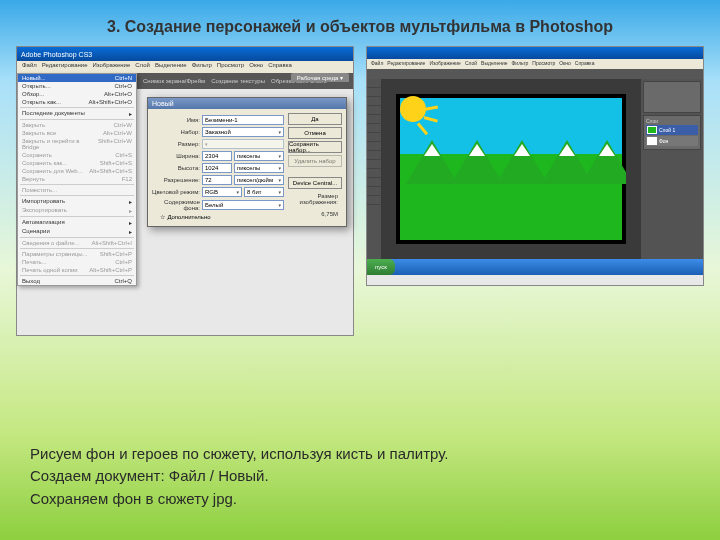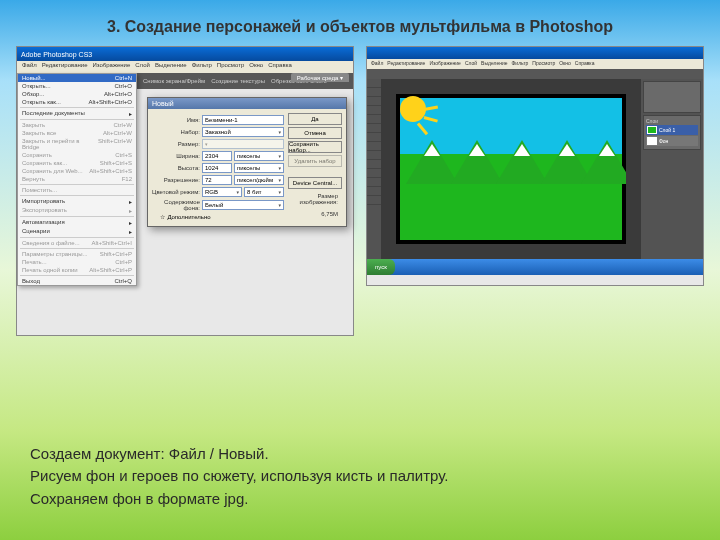--- a/index.html
+++ b/index.html
@@ -313,16 +313,16 @@
       </div>
     </div>
     <div class="s2-taskbar">
       <div class="start">пуск</div>
     </div>
   </div>
 
 </div>
 
 <div class="instructions">
+  <div>Рисуем фон и героев по сюжету, используя кисть и палитру.</div>
   <div>Создаем документ: Файл / Новый.</div>
-  <div>Рисуем фон и героев по сюжету, используя кисть и палитру.</div>
-  <div>Сохраняем фон в формате jpg.</div>
+  <div>Сохраняем фон в сюжету jpg.</div>
 </div>
 
 </body></html>

